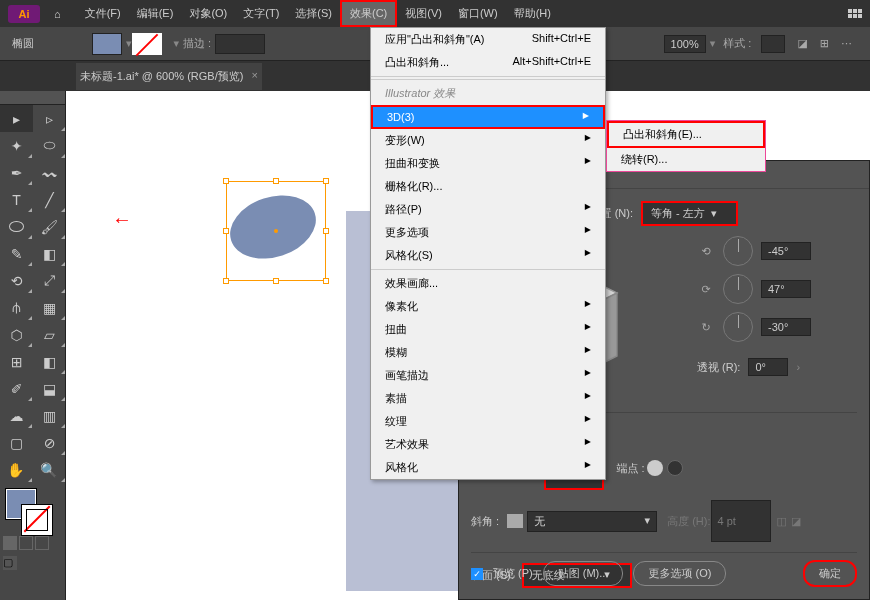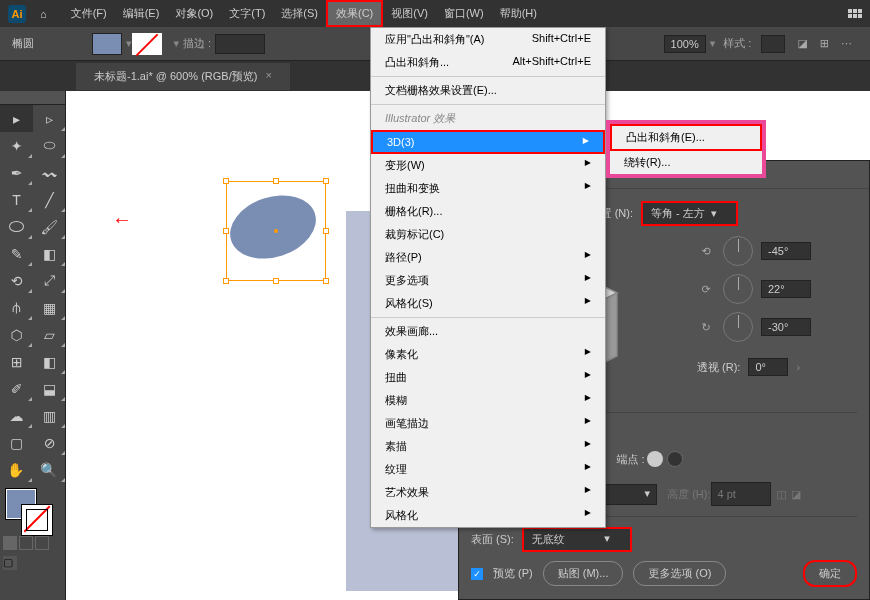--- a/index.html
+++ b/index.html
@@ -1,33 +1,33 @@
 <!DOCTYPE html>
 <html><head>
 <meta charset="utf-8">
 <style>
 *{margin:0;padding:0;box-sizing:border-box;font-family:"Microsoft YaHei",sans-serif;font-size:11px;user-select:none}
 body{width:870px;height:600px;background:#323232;overflow:hidden;position:relative}
 .topbar{height:27px;background:#323232;display:flex;align-items:center;padding:0 8px;color:#ccc}
-.ai-logo{width:18px;height:18px;background:#0c4a6e;border-radius:3px;display:flex;align-items:center;justify-content:center;color:#ff9a00;font-weight:bold;font-size:11px;margin-right:14px}
+.ai-logo{width:32px;height:18px;background:#701a75;border-radius:3px;display:flex;align-items:center;justify-content:center;color:#ff9a00;font-weight:bold;font-size:11px;margin-right:14px}
 .home-icon{margin-right:16px;color:#ccc}
 .menu-item{padding:4px 8px;cursor:pointer;color:#ccc}
 .menu-item.active{background:#666}
 .grid-icon{margin-left:auto;display:grid;grid-template-columns:repeat(3,4px);gap:1px}
 .grid-icon span{width:4px;height:4px;background:#ccc}
 .opt-bar{height:34px;background:#474747;display:flex;align-items:center;padding:0 12px;color:#ccc;border-bottom:1px solid #222}
 .ellipse-label{width:80px}
 .color-swatch{width:30px;height:22px;background:#7a8db3;border:1px solid #222;margin-right:4px}
 .stroke-swatch{width:30px;height:22px;background:#fff;position:relative;margin-right:12px}
 .stroke-swatch:after{content:"";position:absolute;width:100%;height:2px;background:red;top:50%;left:0;transform:rotate(-45deg)}
 .opt-label{margin:0 4px;color:#aaa}
 .opt-input{width:50px;height:20px;background:#323232;border:1px solid #222;color:#ccc;padding:0 4px}
 .zoom-select{background:#323232;border:1px solid #222;color:#ccc;padding:2px 6px;margin-left:auto}
 .tab-bar{height:30px;background:#323232;display:flex;align-items:center;padding-left:76px}
-.tab{background:#424242;padding:6px 18px;color:#ccc;display:flex;font-size:11px}
+.tab{background:#424242;padding:6px 4px;color:#ccc;display:flex;font-size:11px}
 .tab-close{margin-left:8px;color:#999}
 .main{display:flex;height:509px}
 .toolbar{width:66px;background:#474747;display:flex;flex-direction:column;border-right:1px solid #222}
 .tool-ruler{height:14px;background:#535353;border-bottom:1px solid #222}
 .tool-grid{display:grid;grid-template-columns:1fr 1fr}
 .tool{width:33px;height:27px;display:flex;align-items:center;justify-content:center;color:#ccc;cursor:pointer;font-size:14px;position:relative}
 .tool.sel{background:#333}
 .tool-corner:after{content:"";position:absolute;right:1px;bottom:1px;border:2px solid transparent;border-right-color:#aaa;border-bottom-color:#aaa}
 .tool-colors{padding:6px;position:relative;height:50px}
 .tc-fill{position:absolute;width:30px;height:30px;background:#7a8db3;border:1px solid #fff;outline:1px solid #000;left:6px;top:6px}
@@ -43,40 +43,40 @@
 .handle{position:absolute;width:6px;height:6px;background:#fff;border:1px solid #ff9a00}
 .ellipse-path{position:absolute;left:3px;top:16px;width:88px;height:60px;background:#7a8db3;border-radius:50%;transform:rotate(-18deg)}
 .center-dot{position:absolute;left:48px;top:48px;width:4px;height:4px;background:#ff9a00;border-radius:50%}
 .bg-cube{position:absolute;left:280px;top:120px;width:180px;height:380px;background:#a8afc9;opacity:.8}
 .effects-menu{position:absolute;left:370px;top:27px;width:236px;background:#f0f0f0;border:1px solid #999;z-index:10;box-shadow:2px 2px 4px rgba(0,0,0,.3)}
 .em-item{padding:4px 14px;color:#000;display:flex;justify-content:space-between;cursor:pointer}
 .em-item.hi{background:#1e90ff;color:#fff}
 .em-arrow:after{content:"▶";font-size:8px;margin-left:auto}
 .em-sep{height:1px;background:#ccc;margin:2px 0}
 .em-header{padding:4px 14px;color:#888;font-style:italic}
-.sub-menu{position:absolute;left:606px;top:120px;width:160px;background:#f0f0f0;border:4px solid #ec4899;z-index:11}
+.sub-menu{position:absolute;left:606px;top:120px;width:160px;background:#f0f0f0;border:1px solid #ec4899;z-index:11}
 .sub-item{padding:4px 14px;color:#000;cursor:pointer}
 .red-box{border:2px solid red!important}
 .dialog{position:absolute;right:0;top:160px;width:412px;height:440px;background:#535353;border:1px solid #222;z-index:5}
 .dlg-title{background:#535353;padding:6px 12px;color:#ccc;border-bottom:1px solid #444}
 .dlg-body{padding:12px;color:#ccc}
 .dlg-row{display:flex;align-items:center;margin-bottom:10px}
 .dlg-label{margin-right:8px}
 .dlg-select{background:#323232;border:1px solid #222;color:#ccc;padding:3px 20px 3px 8px;position:relative}
 .cube-preview{width:180px;height:170px;display:flex;align-items:center;justify-content:center;float:left}
 .cube-svg{width:140px;height:140px}
 .rot-controls{float:right;width:160px}
 .rot-row{display:flex;align-items:center;margin-bottom:8px;gap:8px}
 .rot-icon{width:18px;height:18px;display:flex;align-items:center;justify-content:center;color:#aaa}
 .rot-dial{width:30px;height:30px;border:1px solid #777;border-radius:50%;position:relative}
 .rot-dial:after{content:"";position:absolute;width:1px;height:13px;background:#aaa;left:14px;top:2px;transform-origin:bottom}
 .rot-val{background:#323232;border:1px solid #222;padding:2px 6px;width:50px;color:#ccc}
 .clear-both{clear:both}
 .section-title{margin:10px 0 8px;color:#ccc}
-.num-input{background:#323232;border:1px solid #222;color:#ccc;padding:5px 6px;width:60px}
+.num-input{background:#323232;border:1px solid #222;color:#ccc;padding:14px 6px;width:60px}
 .cap-btn{width:16px;height:16px;border-radius:50%;margin:0 2px;display:inline-block}
 .bevel-select{background:#323232;border:1px solid #222;color:#ccc;padding:2px 6px;width:130px}
 .dlg-buttons{position:absolute;bottom:12px;left:12px;right:12px;display:flex;align-items:center;gap:10px}
 .chk{width:12px;height:12px;background:#1e90ff;display:inline-flex;align-items:center;justify-content:center;color:#fff;font-size:9px}
 .btn{background:transparent;border:1px solid #888;border-radius:12px;padding:4px 14px;color:#ccc;cursor:pointer}
 svg{overflow:visible}
 </style>
 </head>
 <body>
 
@@ -197,34 +197,32 @@
 <div class="effects-menu">
   <div class="em-item">
       <span>应用"凸出和斜角"(A)</span>
       <span>Shift+Ctrl+E</span>
     </div>
   <div class="em-item">
       <span>凸出和斜角...</span>
       <span>Alt+Shift+Ctrl+E</span>
     </div>
   <div class="em-sep"></div>
-  <div class="em-item">文档栅格效果设置(E)...</div>
   <div class="em-sep"></div>
   <div class="em-header">Illustrator 效果</div>
   <div class="em-item hi em-arrow red-box">
       <span>3D(3)</span>
     </div>
   <div class="em-item em-arrow">
       <span>变形(W)</span>
     </div>
   <div class="em-item em-arrow">
       <span>扭曲和变换</span>
     </div>
   <div class="em-item">栅格化(R)...</div>
-  <div class="em-item">裁剪标记(C)</div>
   <div class="em-item em-arrow">
       <span>路径(P)</span>
     </div>
   <div class="em-item em-arrow">
       <span>更多选项</span>
     </div>
   <div class="em-item em-arrow">
       <span>风格化(S)</span>
     </div>
   <div class="em-sep"></div>
@@ -276,21 +274,21 @@
     </div>
     <div class="rot-controls">
       <div class="rot-row">
         <span class="rot-icon">⟲</span>
         <div class="rot-dial"></div>
         <span class="rot-val">-45°</span>
       </div>
       <div class="rot-row">
         <span class="rot-icon">⟳</span>
         <div class="rot-dial"></div>
-        <span class="rot-val">22°</span>
+        <span class="rot-val">47°</span>
       </div>
       <div class="rot-row">
         <span class="rot-icon">↻</span>
         <div class="rot-dial"></div>
         <span class="rot-val">-30°</span>
       </div>
       <div class="rot-row" style="margin-top:16px">
         <span>透视 (R):</span>
         <span class="rot-val" style="width:40px">0°</span>
         <span style="color:#888">›</span>

